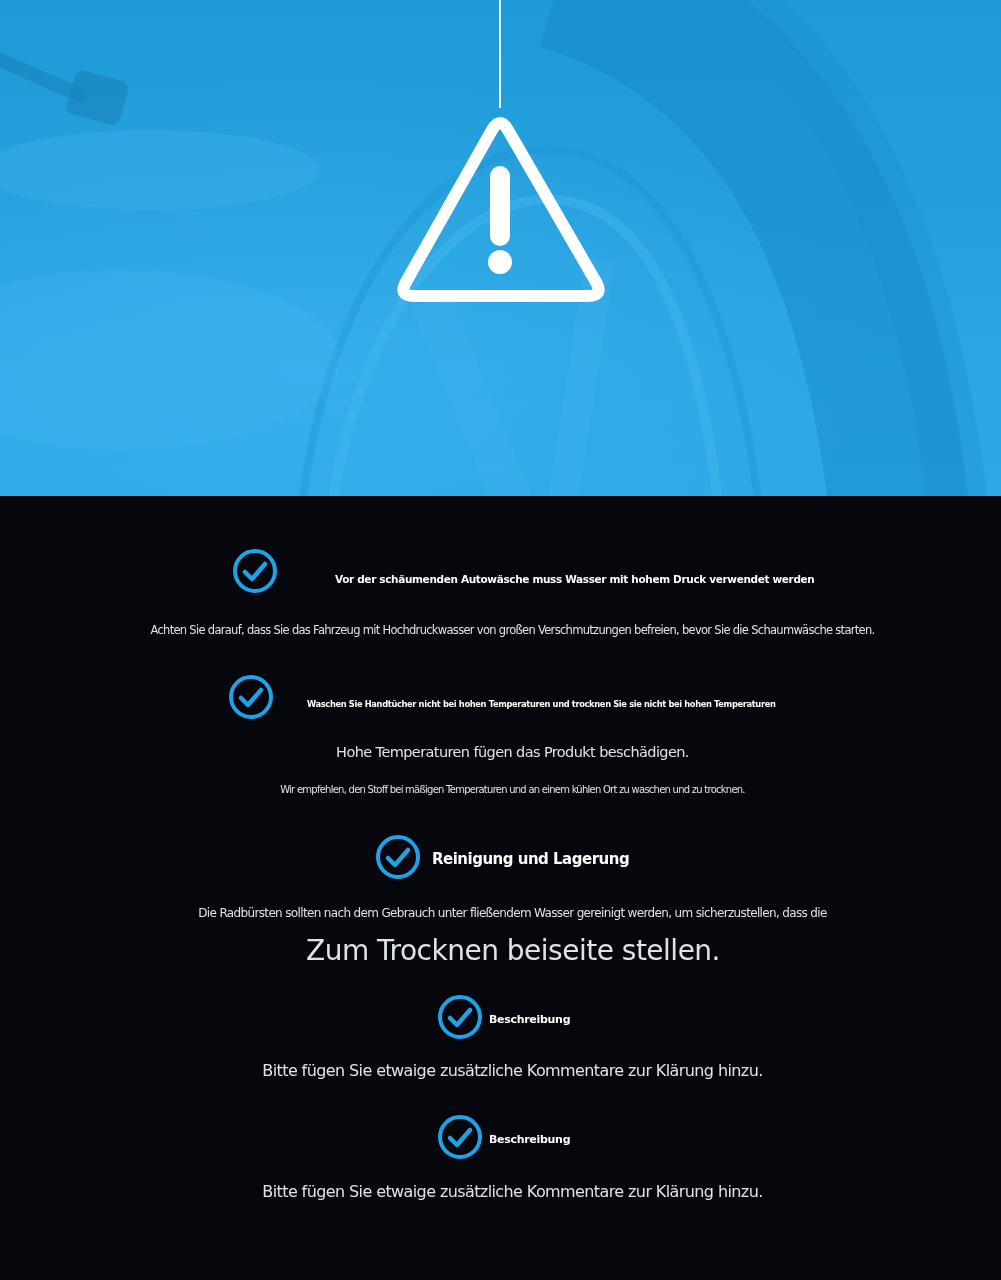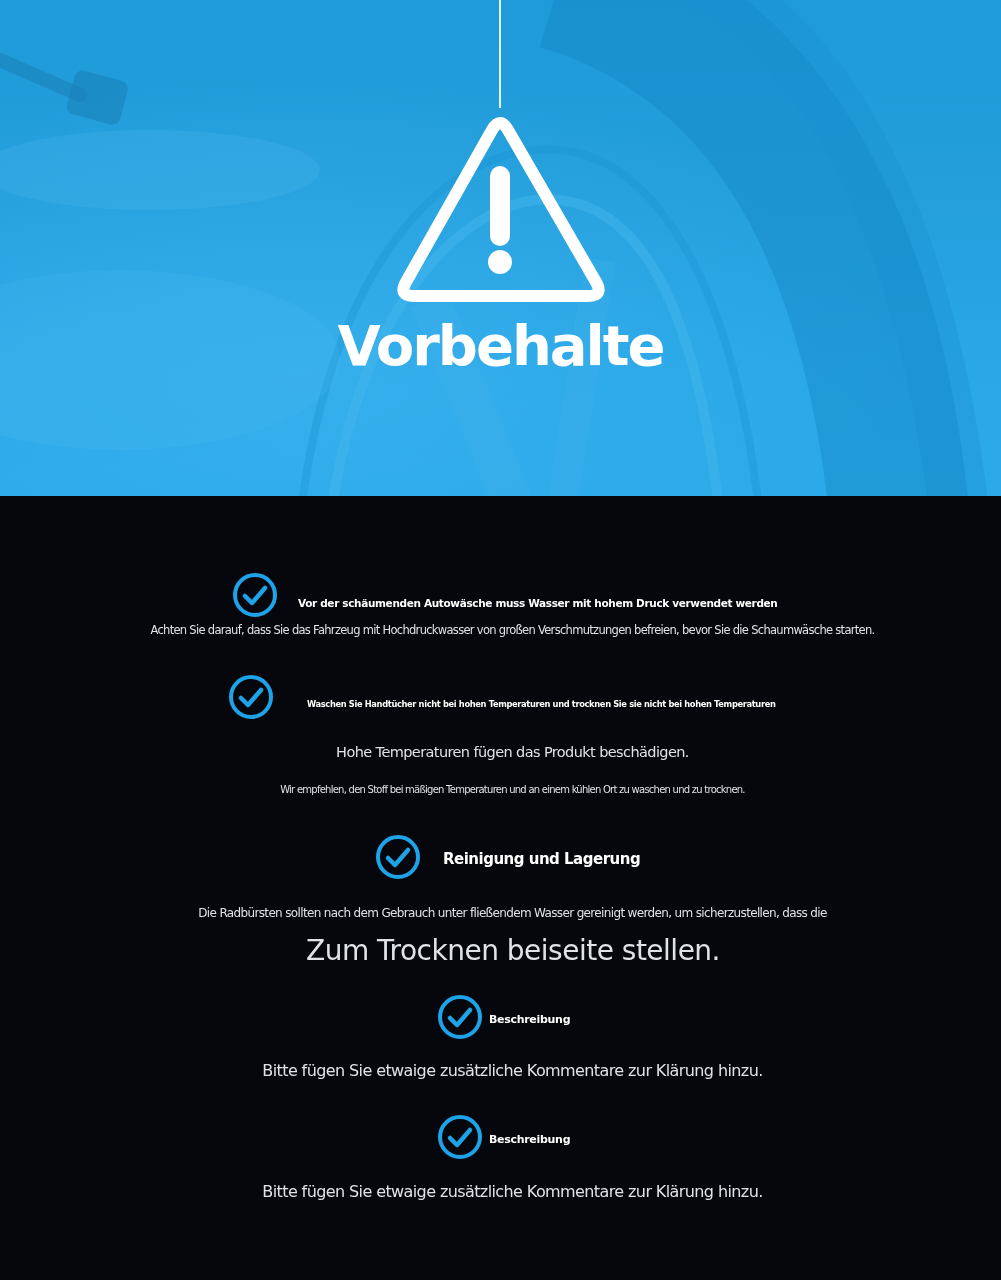--- a/index.html
+++ b/index.html
@@ -114,24 +114,23 @@
   </svg>
 
   <div class="hero-line"></div>
 
   <svg class="warning-icon" viewBox="0 0 210 192" width="210" height="192">
     <path d="M 96 14 Q 104 0 112 14 L 200 166 Q 208 180 192 180 L 18 180 Q 2 180 10 166 Z" fill="none" stroke="#ffffff" stroke-width="12" stroke-linejoin="round"></path>
     <rect x="94" y="50" width="20" height="80" rx="10" fill="#ffffff"></rect>
     <circle cx="104" cy="146" r="12" fill="#ffffff"></circle>
   </svg>
 
-  <div class="hero-title">Vorbehalte</div>
 </section>
 
-<div class="heading-row" style="left:232px; top:572px;">
+<div class="heading-row" style="left:232px; top:548px;gap:37px;">
   <svg class="check-icon" width="46" height="46" viewBox="0 0 46 46">
     <circle cx="23" cy="23" r="20" fill="none" stroke="#1fa3e8" stroke-width="4"></circle>
     <path d="M 13 24 L 20 31 L 33 16" fill="none" stroke="#1fa3e8" stroke-width="4.5" stroke-linecap="round" stroke-linejoin="round"></path>
   </svg>
   <span class="heading-text" style="font-size:10.5px; margin-left:20px; margin-top:16px; letter-spacing:-0.35px;">Vor der schäumenden Autowäsche muss Wasser mit hohem Druck verwendet werden</span>
 </div>
 <div class="body-text thin" style="top:623px; font-size:11.5px; letter-spacing:-0.7px;">Achten Sie darauf, dass Sie das Fahrzeug mit Hochdruckwasser von großen Verschmutzungen befreien, bevor Sie die Schaumwäsche starten.</div>
 
 <div class="heading-row" style="left:228px; top:674px;">
   <svg class="check-icon" width="46" height="46" viewBox="0 0 46 46">
@@ -141,21 +140,21 @@
   <span class="heading-text" style="font-size:8.3px; margin-left:33px; margin-top:14px; letter-spacing:-0.35px;text-align:center;">Waschen Sie Handtücher nicht bei hohen Temperaturen und trocknen Sie sie nicht bei hohen Temperaturen</span>
 </div>
 <div class="body-text thin" style="top:744px; font-size:14.5px; letter-spacing:-0.6px;">Hohe Temperaturen fügen das Produkt beschädigen.</div>
 <div class="body-text thin" style="top:784px; font-size:10px; letter-spacing:-0.75px;">Wir empfehlen, den Stoff bei mäßigen Temperaturen und an einem kühlen Ort zu waschen und zu trocknen.</div>
 
 <div class="heading-row" style="left:375px; top:834px;">
   <svg class="check-icon" width="46" height="46" viewBox="0 0 46 46">
     <circle cx="23" cy="23" r="20" fill="none" stroke="#1fa3e8" stroke-width="4"></circle>
     <path d="M 13 24 L 20 31 L 33 16" fill="none" stroke="#1fa3e8" stroke-width="4.5" stroke-linecap="round" stroke-linejoin="round"></path>
   </svg>
-  <span class="heading-text" style="font-size:15px; margin-left:22px; margin-top:4px; letter-spacing:-0.5px;">Reinigung und Lagerung</span>
+  <span class="heading-text" style="font-size:15px; margin-left:11px; margin-top:4px; letter-spacing:-0.5px;">Reinigung und Lagerung</span>
 </div>
 <div class="body-text thin" style="top:906px; font-size:12px; letter-spacing:-0.65px;">Die Radbürsten sollten nach dem Gebrauch unter fließendem Wasser gereinigt werden, um sicherzustellen, dass die</div>
 <div class="body-text" style="top:934px; font-size:28px; letter-spacing:-0.5px; padding-left:1px;">Zum Trocknen beiseite stellen.</div>
 
 <div class="heading-row" style="left:437px; top:994px;">
   <svg class="check-icon" width="46" height="46" viewBox="0 0 46 46">
     <circle cx="23" cy="23" r="20" fill="none" stroke="#1fa3e8" stroke-width="4"></circle>
     <path d="M 13 24 L 20 31 L 33 16" fill="none" stroke="#1fa3e8" stroke-width="4.5" stroke-linecap="round" stroke-linejoin="round"></path>
   </svg>
   <span class="heading-text" style="font-size:11px; margin-left:6px; margin-top:4px; letter-spacing:-0.3px;">Beschreibung</span>

